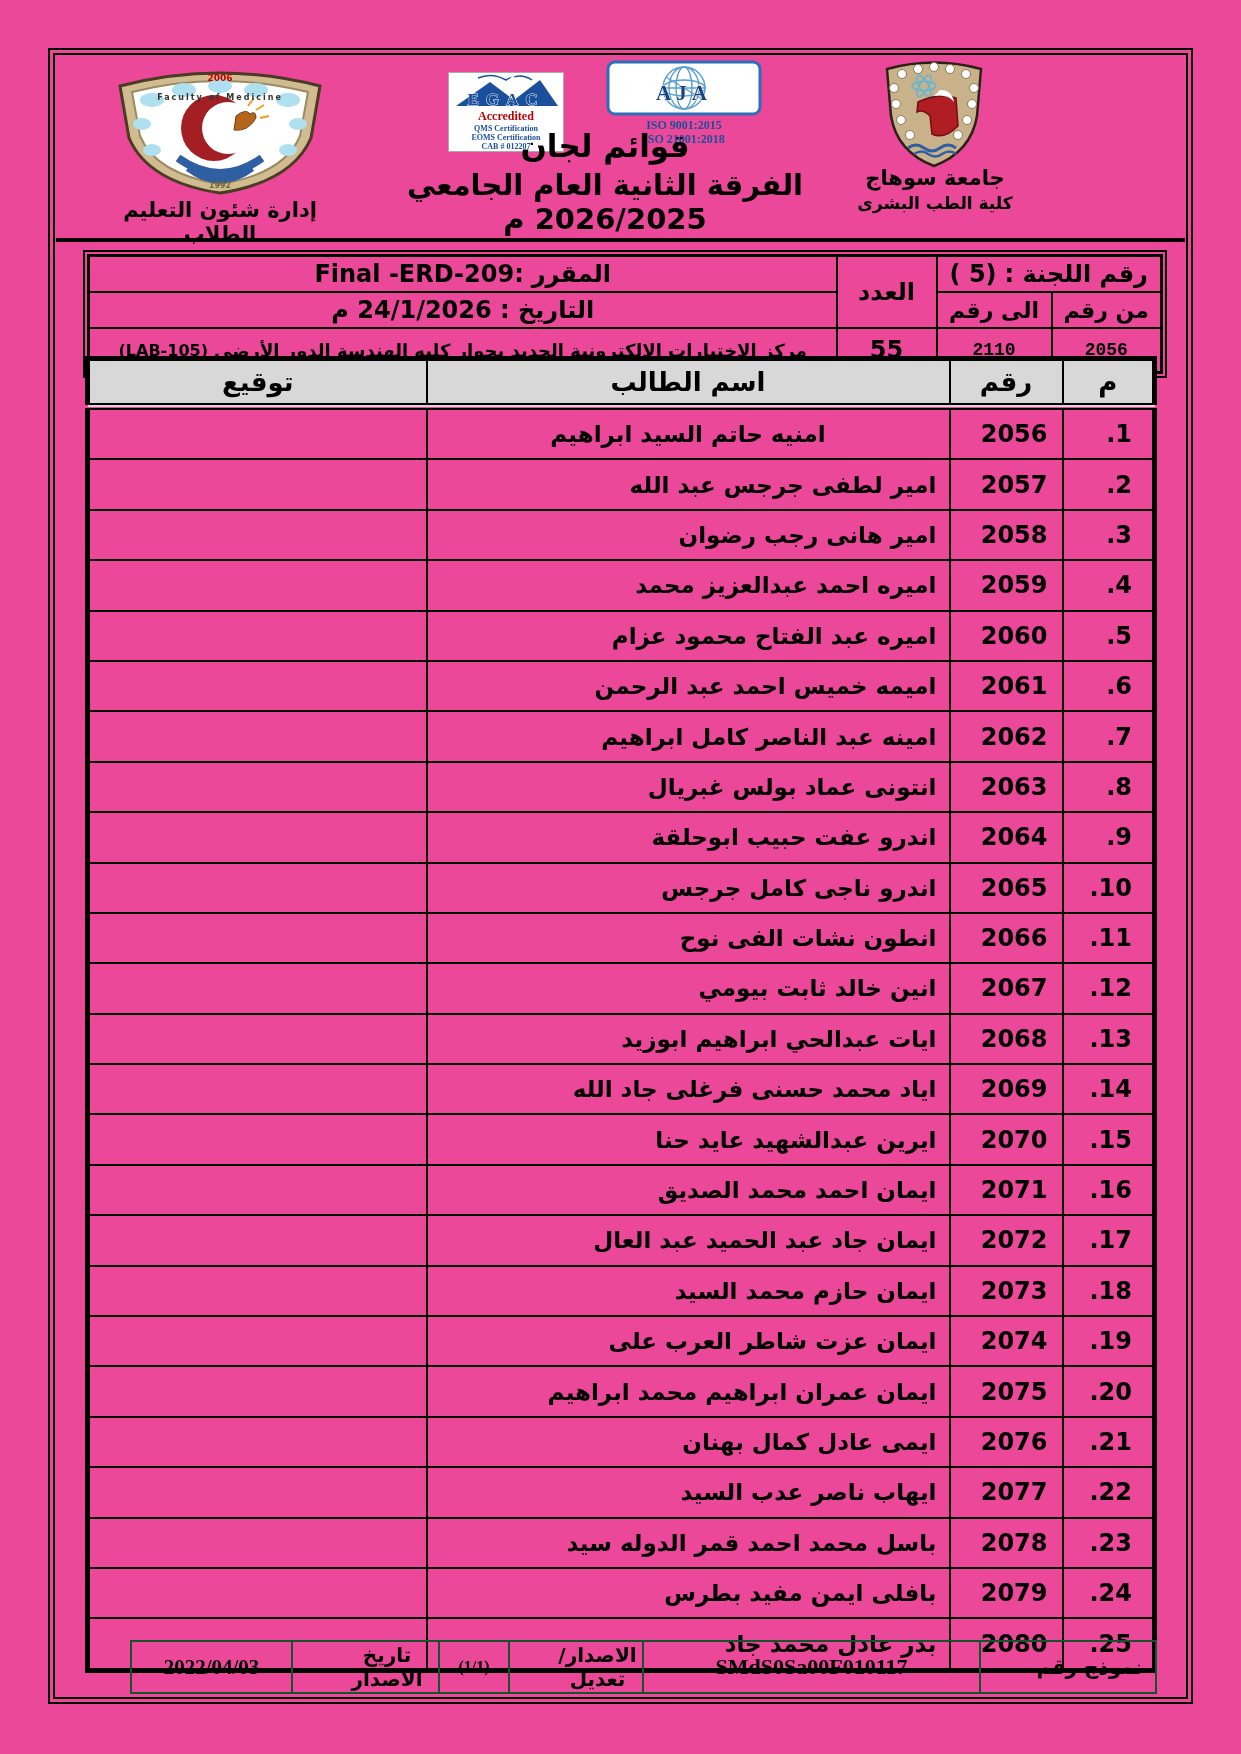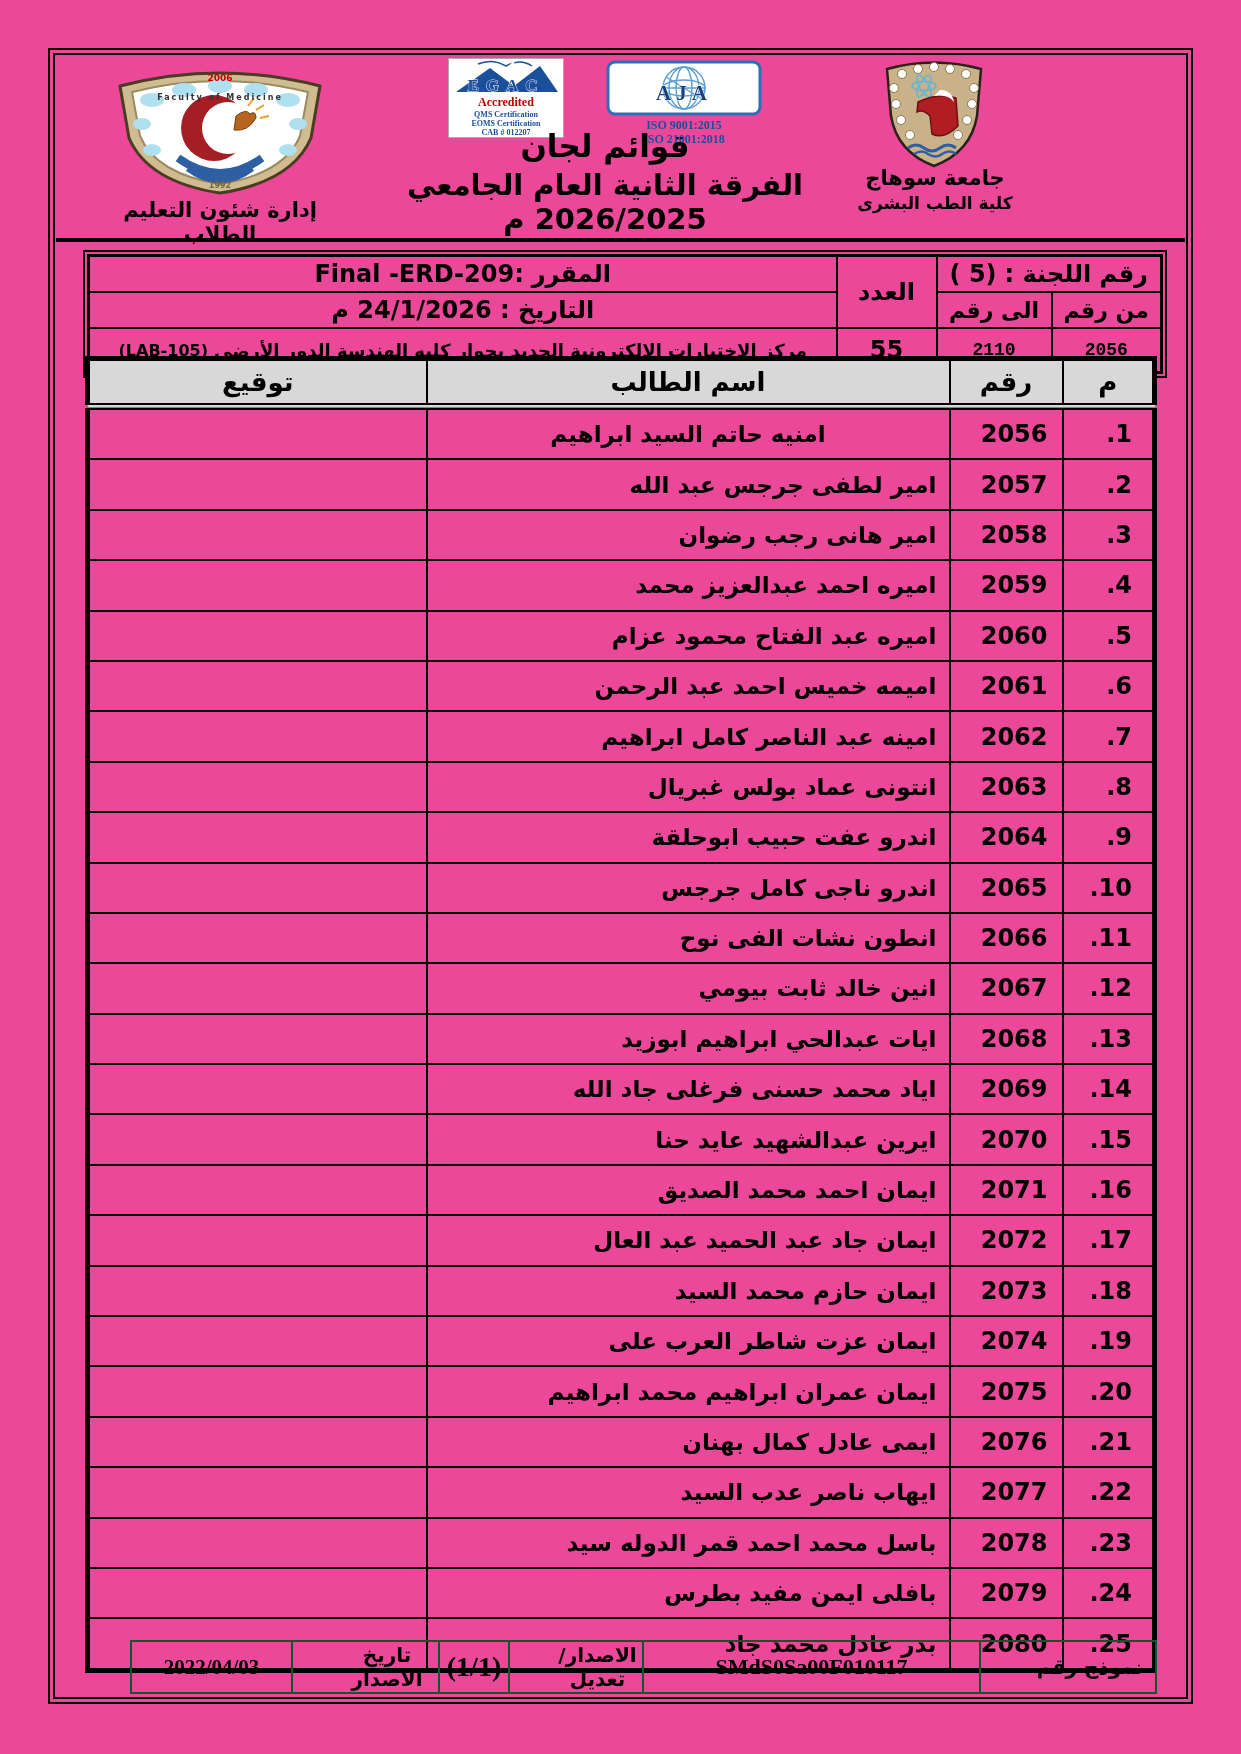--- a/index.html
+++ b/index.html
@@ -50,21 +50,21 @@
   .c-num{direction:ltr;text-align:right;padding-right:14px !important;font-size:24px;}
   .c-name{text-align:right;padding-right:12px !important;font-size:23px;direction:rtl;}
   .main-table tbody tr:first-child .c-name{text-align:center;padding-right:0 !important;}
 
   
   .footer-table{left:130px;top:1640px;width:1027px;direction:rtl;border:2px solid #000;}
   .footer-table td{border:2px solid #14532d;text-align:center;vertical-align:middle;height:40px;}
   .f-ar{font-size:20px;direction:rtl;padding-left:44px;}
   .serif{font-family:"Liberation Serif","DejaVu Serif",serif;font-weight:bold;}
   .f-code{font-size:22px;}
-  .f-ver{font-size:28px;}
+  .f-ver{font-size:16px;}
   .f-date{font-size:21px;}
 
   svg text{font-weight:bold;}
 </style>
 </head>
 <body>
 
 <div class="page">
 
   <div class="frame-outer">
@@ -90,21 +90,21 @@
       <path d="M140,40 l6,-8 M148,44 l8,-5 M152,52 l9,-2" stroke="#e8a020" stroke-width="2"></path>
       <path d="M70,92 Q112,122 154,92" stroke="#2e5fa3" stroke-width="8" fill="none"></path>
       <path d="M80,102 Q112,126 144,102" stroke="#2e5fa3" stroke-width="7" fill="none"></path>
       <text x="112" y="15" font-size="9" fill="#c00000" text-anchor="middle" font-family="DejaVu Sans, sans-serif">2006</text>
       <text x="112" y="34" font-size="8" fill="#333333" text-anchor="middle" letter-spacing="2" font-family="DejaVu Sans, sans-serif">Faculty of Medicine</text>
       <text x="112" y="122" font-size="8" fill="#7a6a3a" text-anchor="middle" font-family="DejaVu Sans, sans-serif">1992</text>
     </svg>
   </div>
   <div class="abs left-caption">إدارة شئون التعليم الطلاب</div>
 
-  <div class="abs" style="left:448px;top:58px;width:137px;height:80px;">
+  <div class="abs" style="left:448px;top:72px;width:137px;height:80px;">
     <svg width="116" height="80" viewBox="0 0 116 80">
       <rect x="0.5" y="0.5" width="115" height="79" fill="#fff" stroke="#aaaaaa" stroke-width="1"></rect>
       <path d="M30,6 q14,-6 28,2 q14,-8 26,0" stroke="#1a4f9c" stroke-width="1.5" fill="none"></path>
       <polygon points="8,34 42,10 66,28 92,8 110,34" fill="#1a4f9c"></polygon>
       <path d="M60,10 l6,-6 M63,7 l6,6" stroke="#ffffff" stroke-width="2"></path>
       <text x="58" y="33" font-size="17" text-anchor="middle" letter-spacing="7" fill="#1a4f9c" stroke="#ffffff" stroke-width="0.8" paint-order="stroke" font-family="Liberation Serif, serif">EGAC</text>
       <text x="58" y="48" font-size="12" text-anchor="middle" fill="#c00000" font-family="Liberation Serif, serif">Accredited</text>
       <text x="58" y="59" font-size="8" text-anchor="middle" fill="#1a4f9c" font-family="Liberation Serif, serif">QMS Certification</text>
       <text x="58" y="68" font-size="8" text-anchor="middle" fill="#1a4f9c" font-family="Liberation Serif, serif">EOMS Certification</text>
       <text x="58" y="77" font-size="8" text-anchor="middle" fill="#1a4f9c" font-family="Liberation Serif, serif">CAB # 012207</text>

